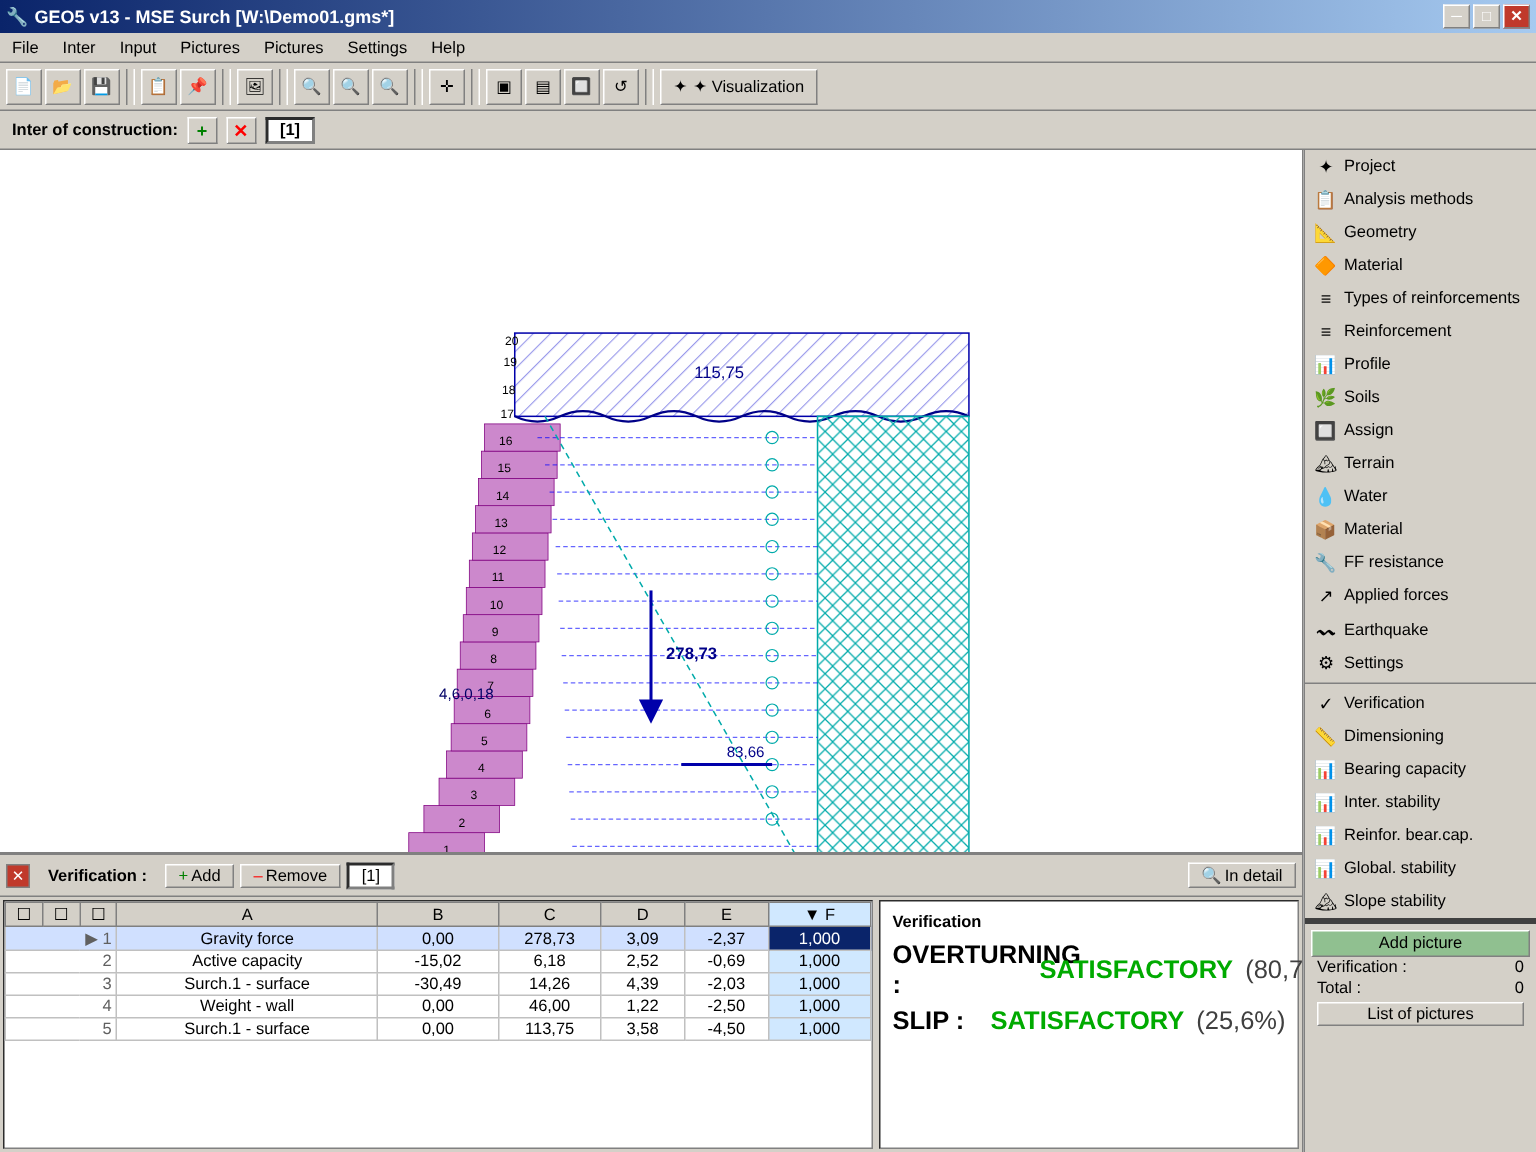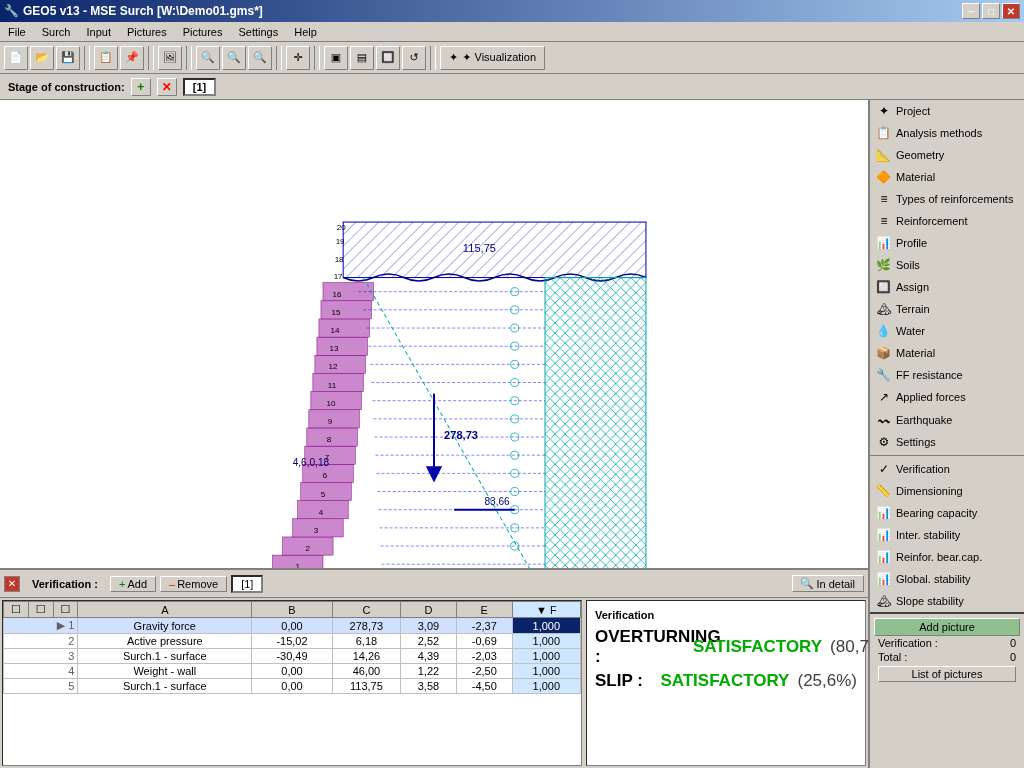--- a/index.html
+++ b/index.html
@@ -73,21 +73,21 @@
     .verif-row { display: flex; align-items: center; gap: 8px; margin-bottom: 4px; font-size: 17px; }
     .verif-key { font-weight: bold; width: 90px; }
     .verif-sat { color: #00aa00; font-weight: bold; }
     .verif-pct { color: #404040; }
     svg.main-svg { position: absolute; top: 0; left: 0; width: 100%; height: 100%; }
 
     
     .table-scroll { overflow-y: scroll; height: 155px; }
 
     
-    .add-picture-area { padding: 4px; border-top: 2px solid #404040; }
+    .add-picture-area { padding: 4px; border-top: 4px solid #404040; }
     .add-picture-btn { width: 100%; padding: 2px; background: #90c090; border: 1px solid; border-color: #fff #808080 #808080 #fff; text-align: center; cursor: pointer; font-size: 11px; }
     .pic-count { display: flex; justify-content: space-between; padding: 1px 4px; font-size: 11px; }
     .list-pics-btn { padding: 1px 4px; background: #d4d0c8; border: 1px solid; border-color: #fff #808080 #808080 #fff; font-size: 11px; cursor: pointer; text-align: center; margin: 2px 4px; }
   </style>
 </head>
 <body>
 
 <div class="title-bar">
   <div class="title-bar-text">
     <span>🔧</span>
@@ -95,21 +95,21 @@
   </div>
   <div class="title-controls">
     <div class="title-btn">─</div>
     <div class="title-btn">□</div>
     <div class="title-btn close">✕</div>
   </div>
 </div>
 
 <div class="menu-bar">
   <span class="menu-item">File</span>
-  <span class="menu-item">Surch</span>
+  <span class="menu-item">Inter</span>
   <span class="menu-item">Input</span>
   <span class="menu-item">Pictures</span>
   <span class="menu-item">Pictures</span>
   <span class="menu-item">Settings</span>
   <span class="menu-item">Help</span>
 </div>
 
 <div class="toolbar">
   <div class="tb-btn">📄</div>
   <div class="tb-btn">📂</div>
@@ -131,21 +131,21 @@
   <div class="tb-btn">🔲</div>
   <div class="tb-btn">↺</div>
   <div class="tb-separator"></div>
   <div class="tb-viz-btn">
     <span>✦</span>
     <span>✦ Visualization</span>
   </div>
 </div>
 
 <div class="stage-bar">
-  <span>Stage of construction:</span>
+  <span>Inter of construction:</span>
   <div class="stage-btn" style="color:green;">+</div>
   <div class="stage-btn" style="color:red;">✕</div>
   <span class="stage-num">[1]</span>
 </div>
 
 <div class="main-layout">
 
   <div class="canvas-area">
     <svg class="main-svg" viewBox="0 0 860 440">
 
@@ -320,21 +320,21 @@
     <td colspan="3" class="row-num">▶ 1</td>
     <td class="text-cell col-a">Gravity force</td>
     <td class="col-b">0,00</td>
     <td class="col-c">278,73</td>
     <td class="col-d">3,09</td>
     <td class="col-e">-2,37</td>
     <td class="col-f selected-cell">1,000</td>
   </tr>
                   <tr>
     <td colspan="3" class="row-num"> 2</td>
-    <td class="text-cell col-a">Active pressure</td>
+    <td class="text-cell col-a">Active capacity</td>
     <td class="col-b">-15,02</td>
     <td class="col-c">6,18</td>
     <td class="col-d">2,52</td>
     <td class="col-e">-0,69</td>
     <td class="col-f ">1,000</td>
   </tr>
                   <tr>
     <td colspan="3" class="row-num"> 3</td>
     <td class="text-cell col-a">Surch.1 - surface</td>
     <td class="col-b">-30,49</td>

